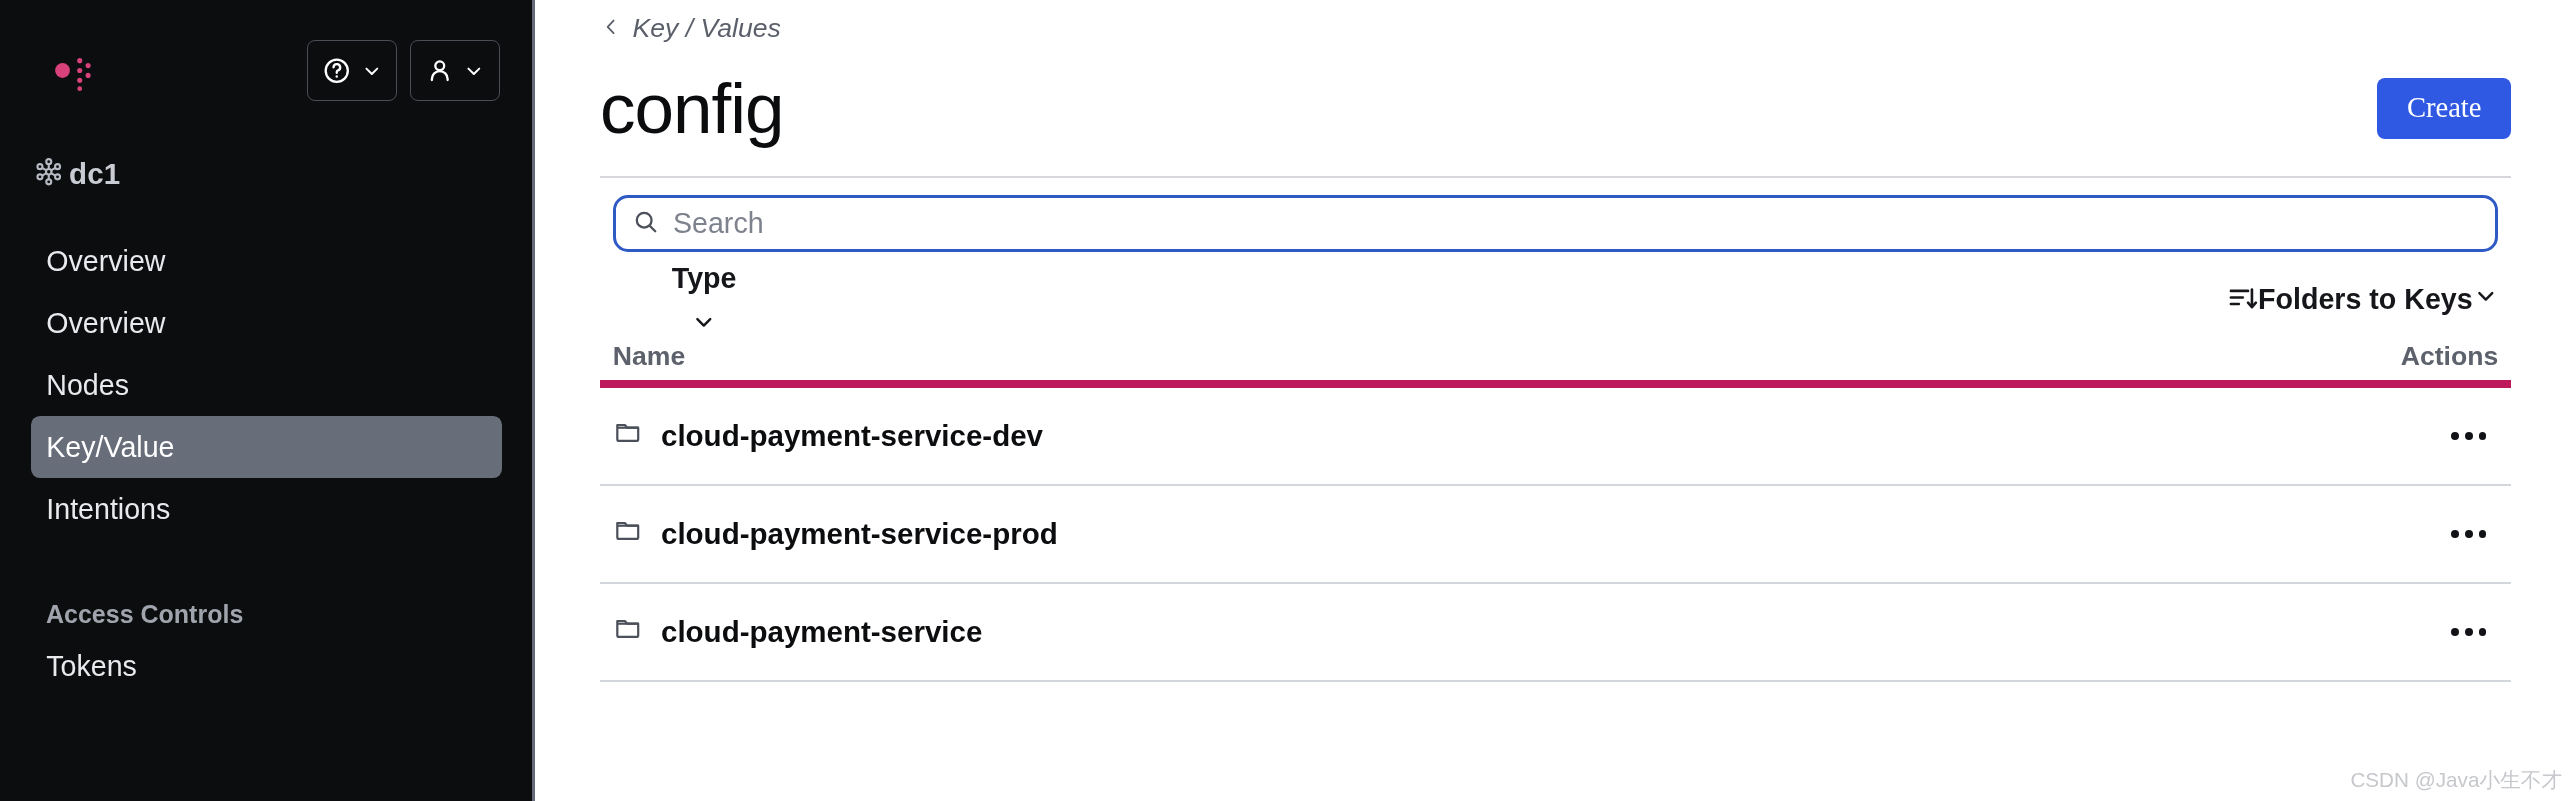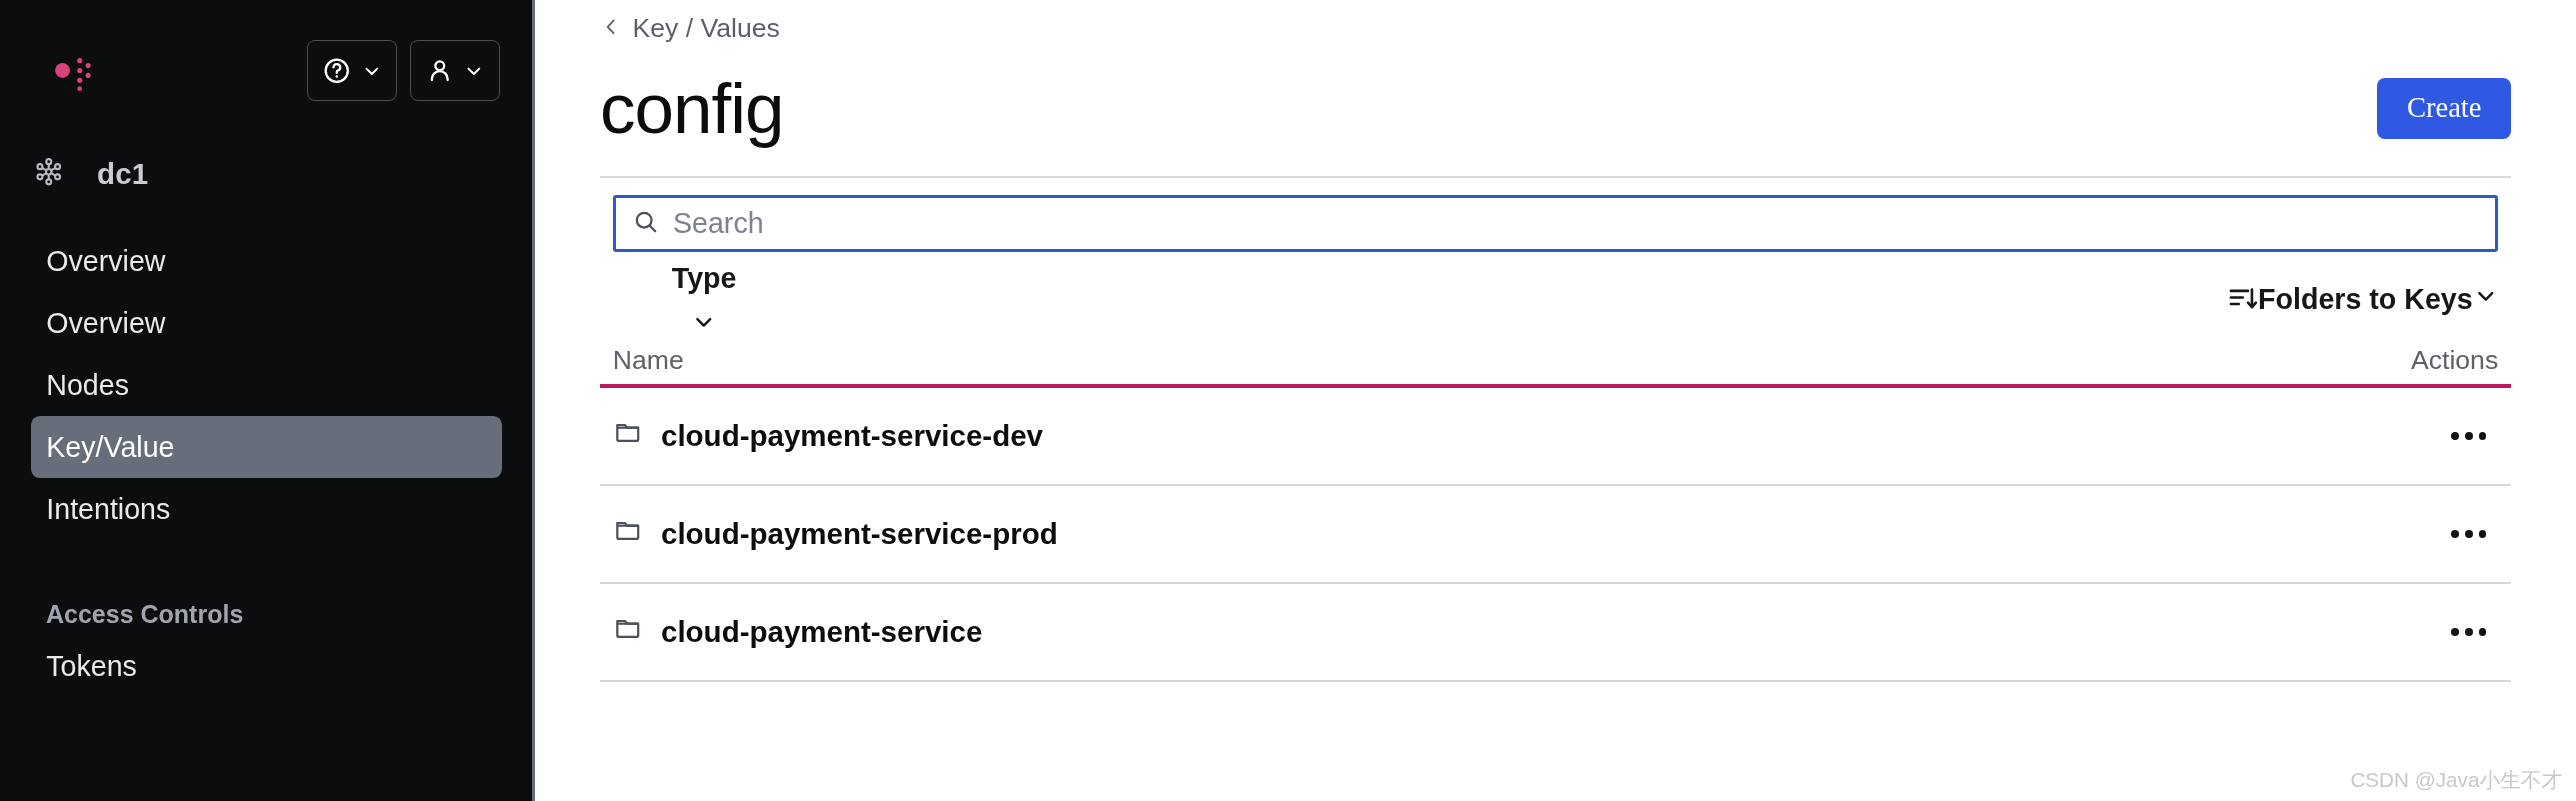--- a/index.html
+++ b/index.html
@@ -31,21 +31,21 @@
     gap: 8.9px;
     height: 61px; padding: 0 13.8px;
     border: 1.5px solid #4A4D55;
     border-radius: 7.9px;
     background: transparent;
     cursor: pointer;
   }
   .icon-btn svg { display: block; }
 
   .dc-row {
-    display: flex; align-items: center; gap: 33px;
+    display: flex; align-items: center; gap: 5px;
     padding: 0 32.5px;
     height: 61px;
     margin-top: 27.6px;
   }
   .dc-label {
     color: #C9CCD3; font-size: 29.5px; font-weight: 700;
     letter-spacing: 0.2px;
   }
 
   .nav { margin-top: 25.6px; padding: 0 30.5px; }
@@ -73,20 +73,21 @@
     background: #ffffff;
     padding: 0 65px 0 65px;
     overflow: hidden;
   }
   .breadcrumb {
     display: flex; align-items: center; gap: 10.8px;
     padding-top: 13.8px;
     height: 43px;
     cursor: pointer;
     width: max-content;
+    font-style: italic;
   }
   .breadcrumb-label { color: #5A5F69; font-size: 26.6px; }
 
   .title-row {
     display: flex; align-items: center;
     margin-top: 21.7px;
     height: 87px;
   }
   .page-title {
     font-size: 71px; font-weight: 400; color: #0B0C0E;
@@ -103,21 +104,21 @@
     font-family: Liberation Serif, serif;
   }
 
   .divider { height: 2px; background: #D6D8DC; margin-top: 24.6px; }
 
   .search-wrap { padding: 16.7px 12.8px 0 12.8px; }
   .search-box {
     display: flex; align-items: center; gap: 13.8px;
     height: 57px;
     border: 3px solid #2F5AC6;
-    border-radius: 3px;
+    border-radius: 15px;
     padding: 0 15.8px;
     background: #ffffff;
   }
   .search-input {
     flex: 1; border: none; outline: none;
     font-size: 28.6px; color: #1A1C1F;
     font-family: "Liberation Sans", sans-serif;
     background: transparent;
   }
   .search-input::placeholder { color: #7D828C; }
@@ -140,21 +141,22 @@
     margin-left: auto;
     cursor: pointer;
   }
   .sort-label { font-size: 28.6px; font-weight: 700; color: #15171A; }
 
   .table { margin-top: 5.9px; }
   .thead {
     display: flex; align-items: flex-end;
     height: 47px;
     padding: 0 12.8px 7.9px 12.8px;
-    border-bottom: 4px solid #be185d;
+    border-bottom: 8px solid #be185d;
+    font-weight: bold;
   }
   .th-name { font-size: 26.6px; color: #5C616B; }
   .th-actions { margin-left: auto; font-size: 26.6px; color: #5C616B; }
 
   .row {
     display: flex; align-items: center;
     height: 98px;
     padding: 0 12.8px;
     border-bottom: 2px solid #D3D6DA;
   }

